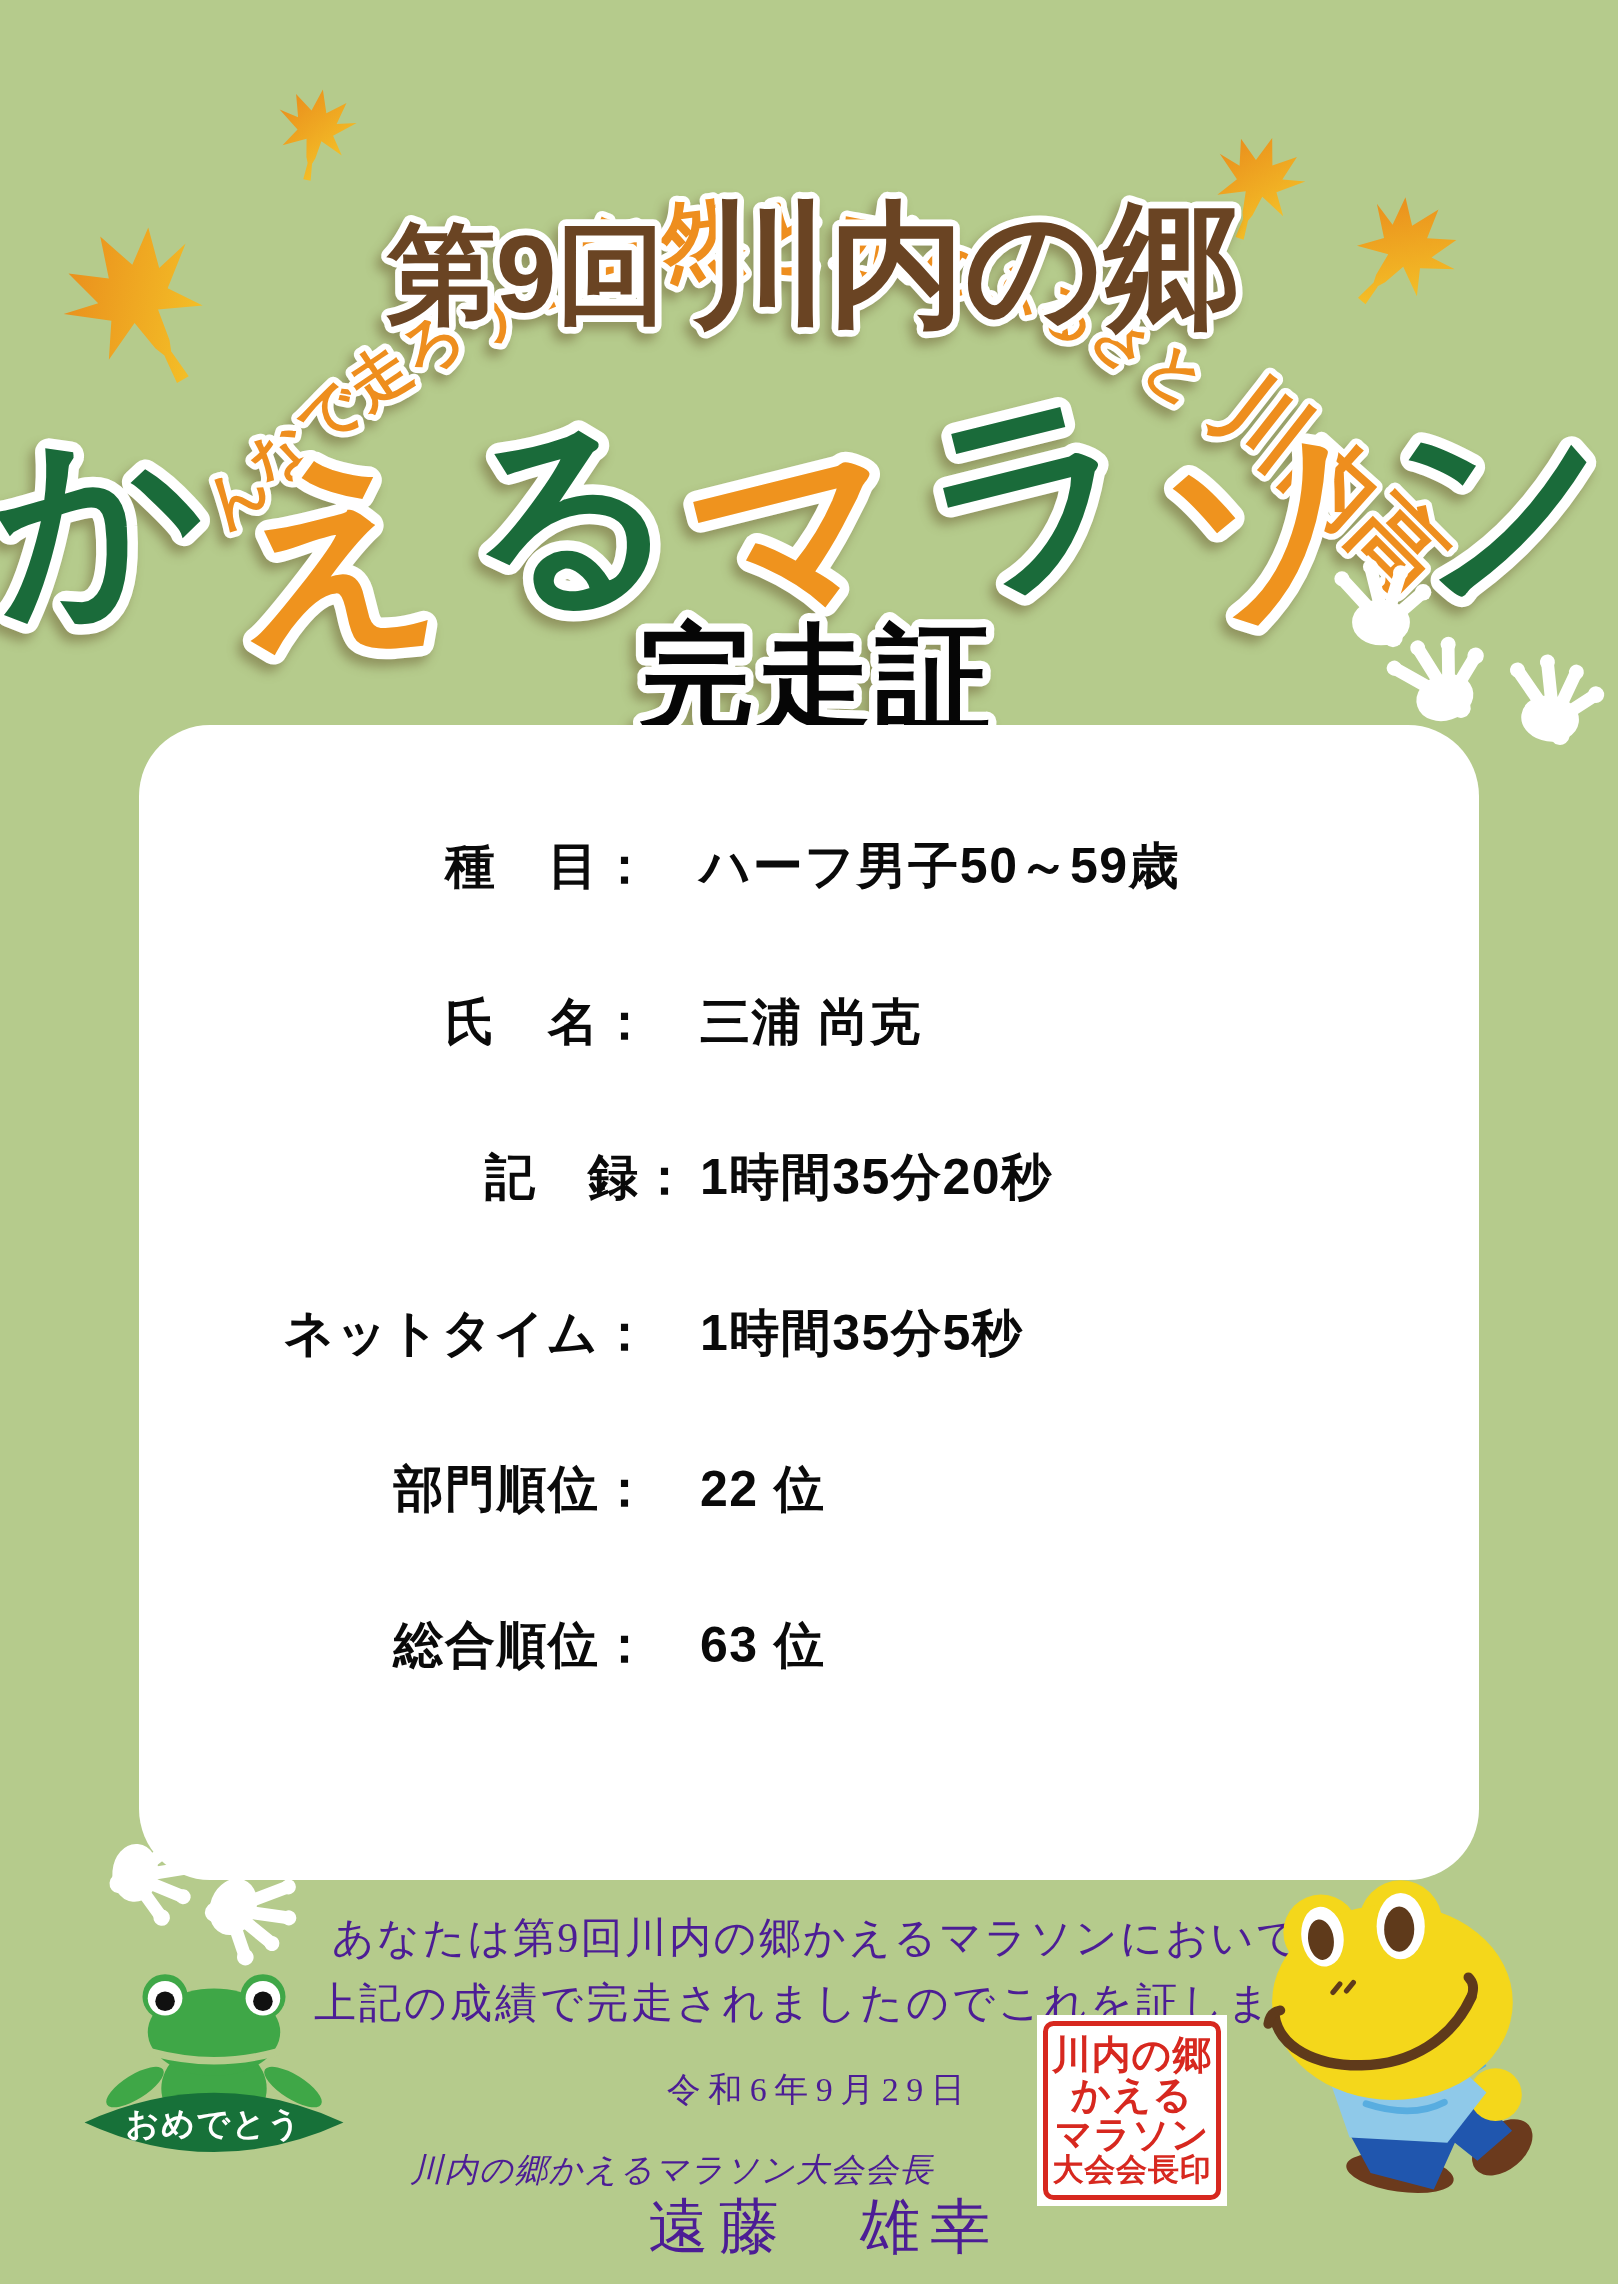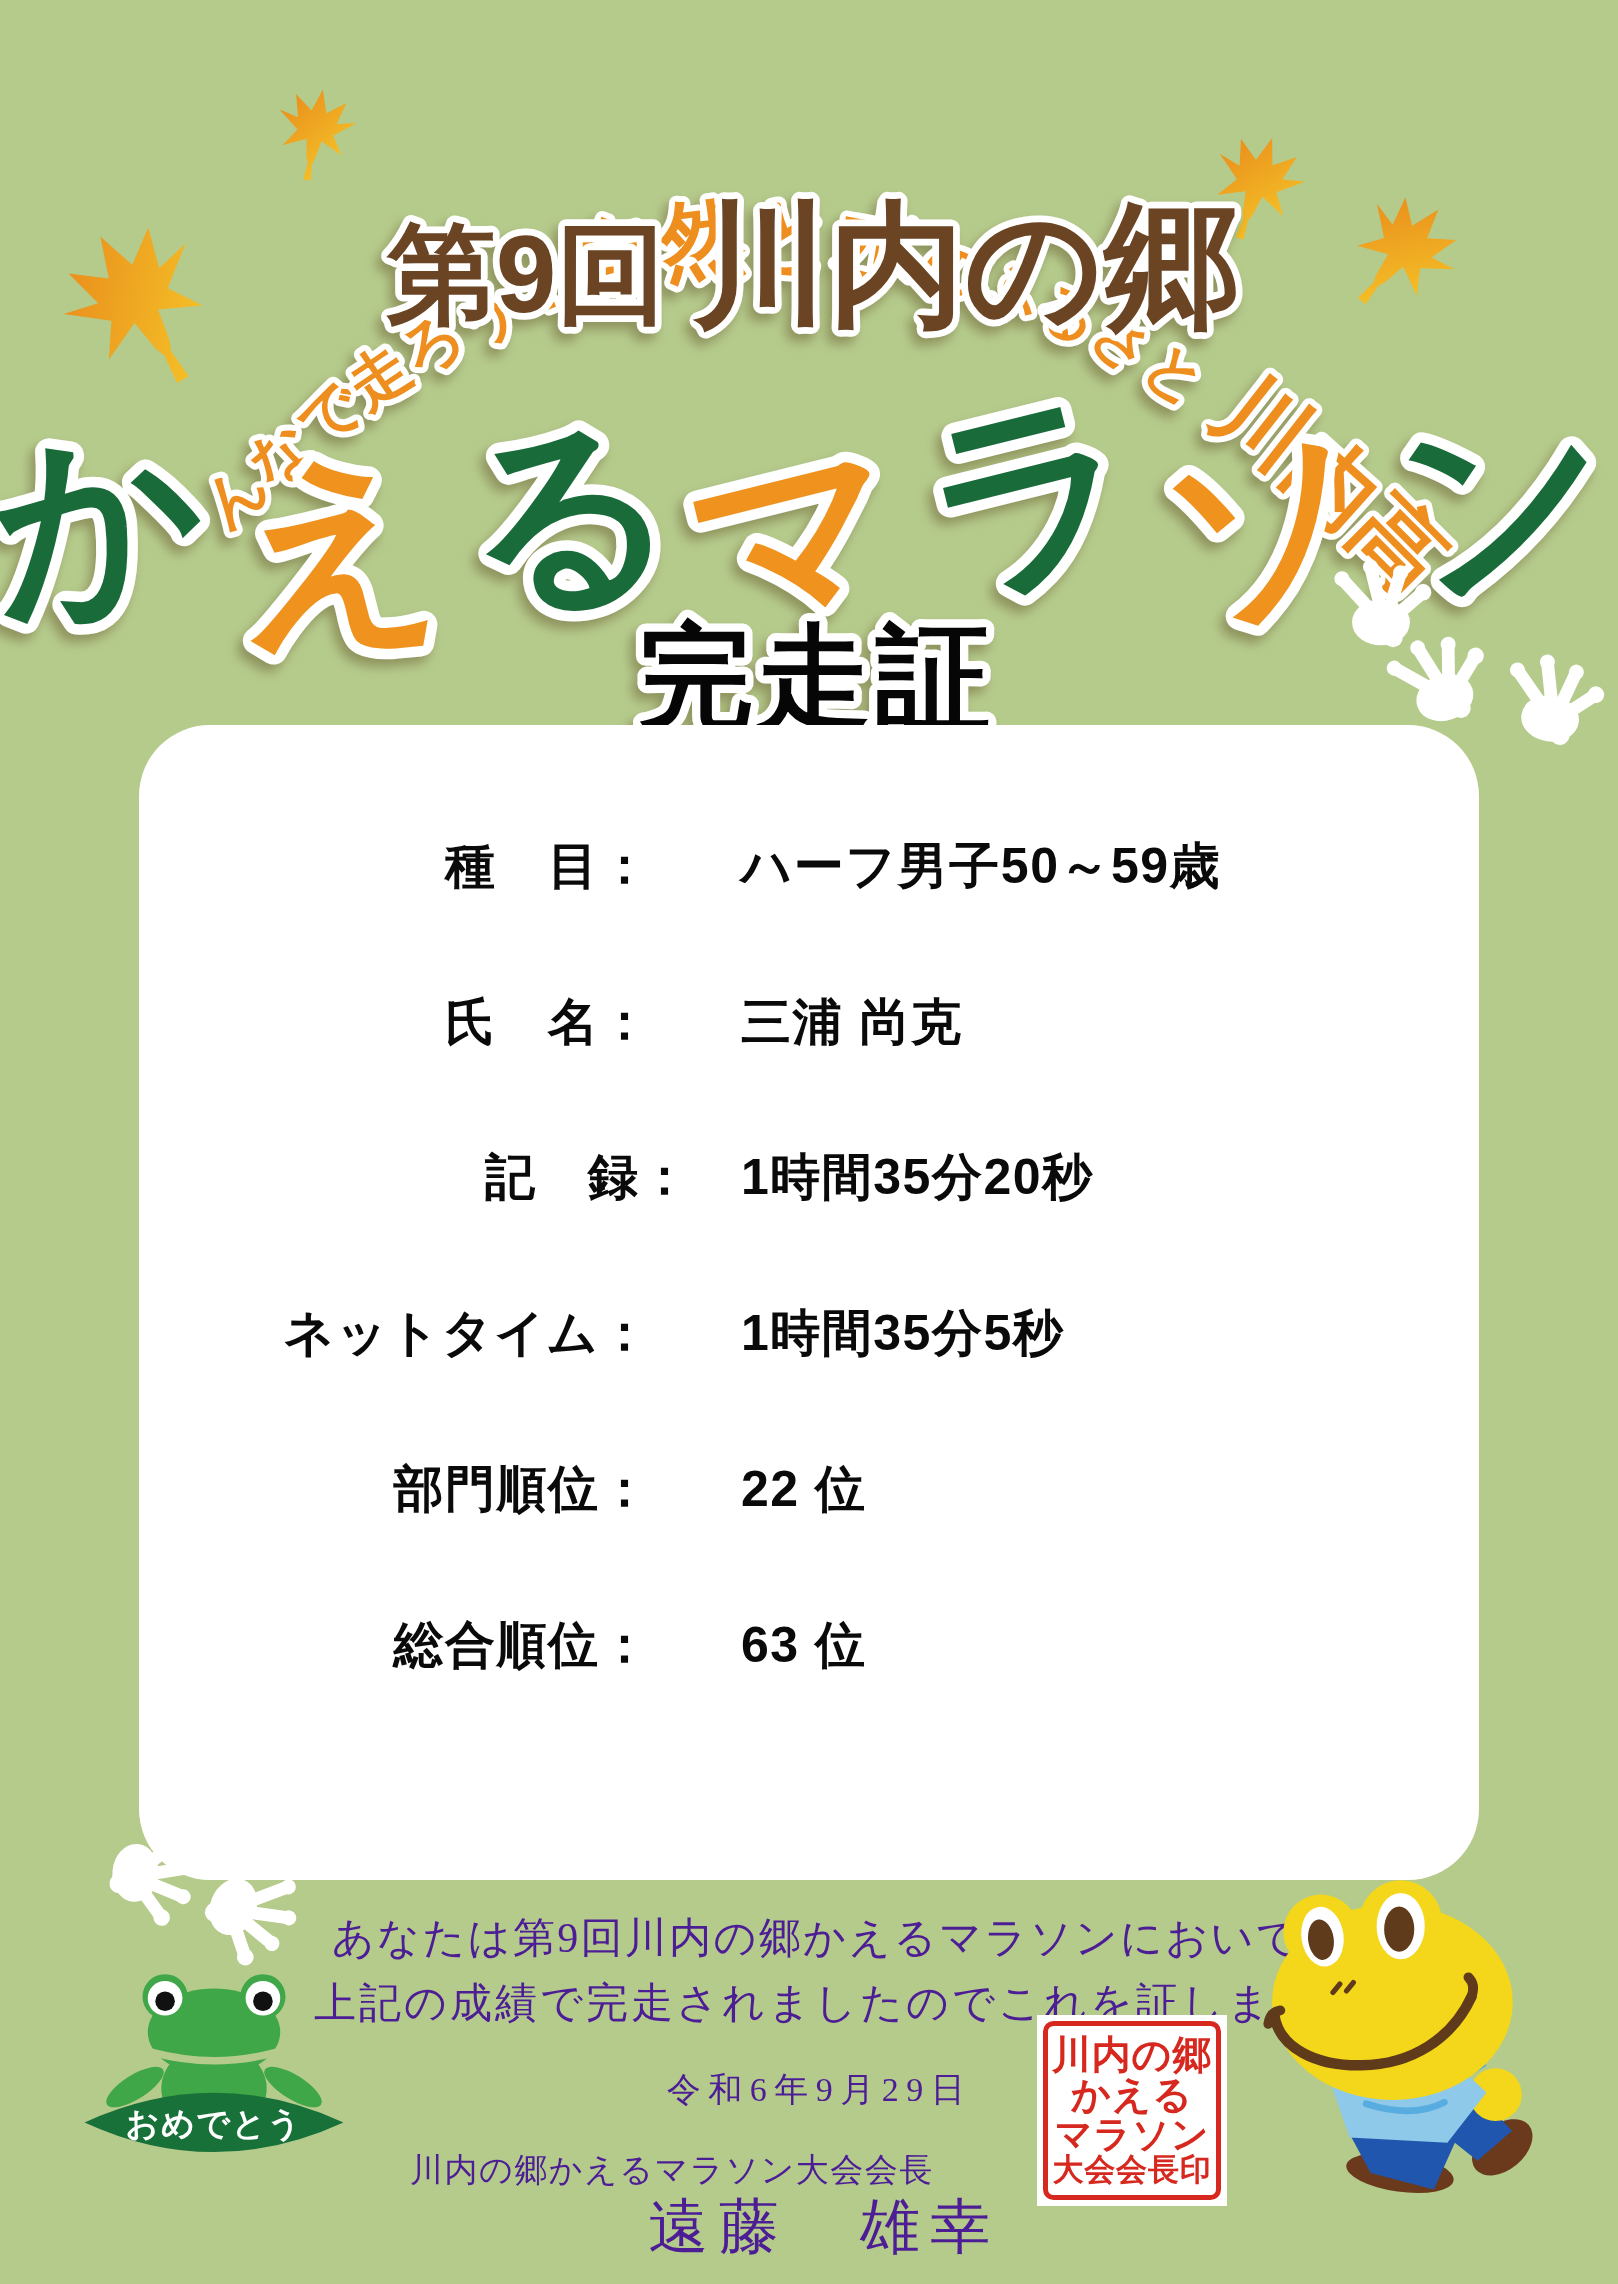--- a/index.html
+++ b/index.html
@@ -31,28 +31,28 @@
     position:absolute;left:139px;top:725px;width:1340px;height:1155px;
     background:#ffffff;border-radius:71px;
   }
   .row{position:absolute;left:0;width:100%;height:68px;}
   .row .label{
     position:absolute;right:828px;top:0;line-height:68px;white-space:nowrap;
     font-size:50px;font-weight:700;letter-spacing:1.5px;color:#0a0a0a;
   }
   .row .value{
     position:absolute;left:561px;top:0;line-height:68px;white-space:nowrap;
-    font-size:50px;font-weight:700;letter-spacing:1.5px;color:#0a0a0a;margin-left:41px;
+    font-size:50px;font-weight:700;letter-spacing:1.5px;color:#0a0a0a;
   }
   .serif{font-family:"Liberation Serif","DejaVu Serif",serif;color:#4c1d95;}
   .stmt{position:absolute;left:15px;width:1603px;text-align:center;font-size:42px;letter-spacing:2.3px;white-space:nowrap;}
   .stmt1{top:1910px;}
   .stmt2{top:1975px;letter-spacing:3px;}
   .date-line{position:absolute;top:2067px;left:21px;width:1597px;text-align:center;font-size:34px;letter-spacing:7.5px;}
-  .organizer{position:absolute;top:2148px;left:410px;font-size:33px;letter-spacing:1.5px;white-space:nowrap;}
+  .organizer{position:absolute;top:2148px;left:410px;font-size:33px;letter-spacing:1.5px;white-space:nowrap;font-style:italic;}
   .president{position:absolute;top:2187px;left:482px;width:685px;text-align:center;font-size:60px;font-weight:400;letter-spacing:10.5px;white-space:nowrap;}
   .stamp{position:absolute;left:1037px;top:2015px;width:190px;height:191px;background:#ffffff;}
   .stamp-border{
     position:absolute;inset:6px;border:5.3px solid #d7281f;border-radius:10.5px;
     display:flex;flex-direction:column;align-items:center;justify-content:center;
     font-family:"Liberation Serif","DejaVu Serif",serif;font-weight:700;color:#d7281f;
   }
   .stamp-line{line-height:1.04;font-size:39px;letter-spacing:0.8px;white-space:nowrap;}
   .stamp-line.l3{font-size:37px;}
   .stamp-line.l4{font-size:31px;}

